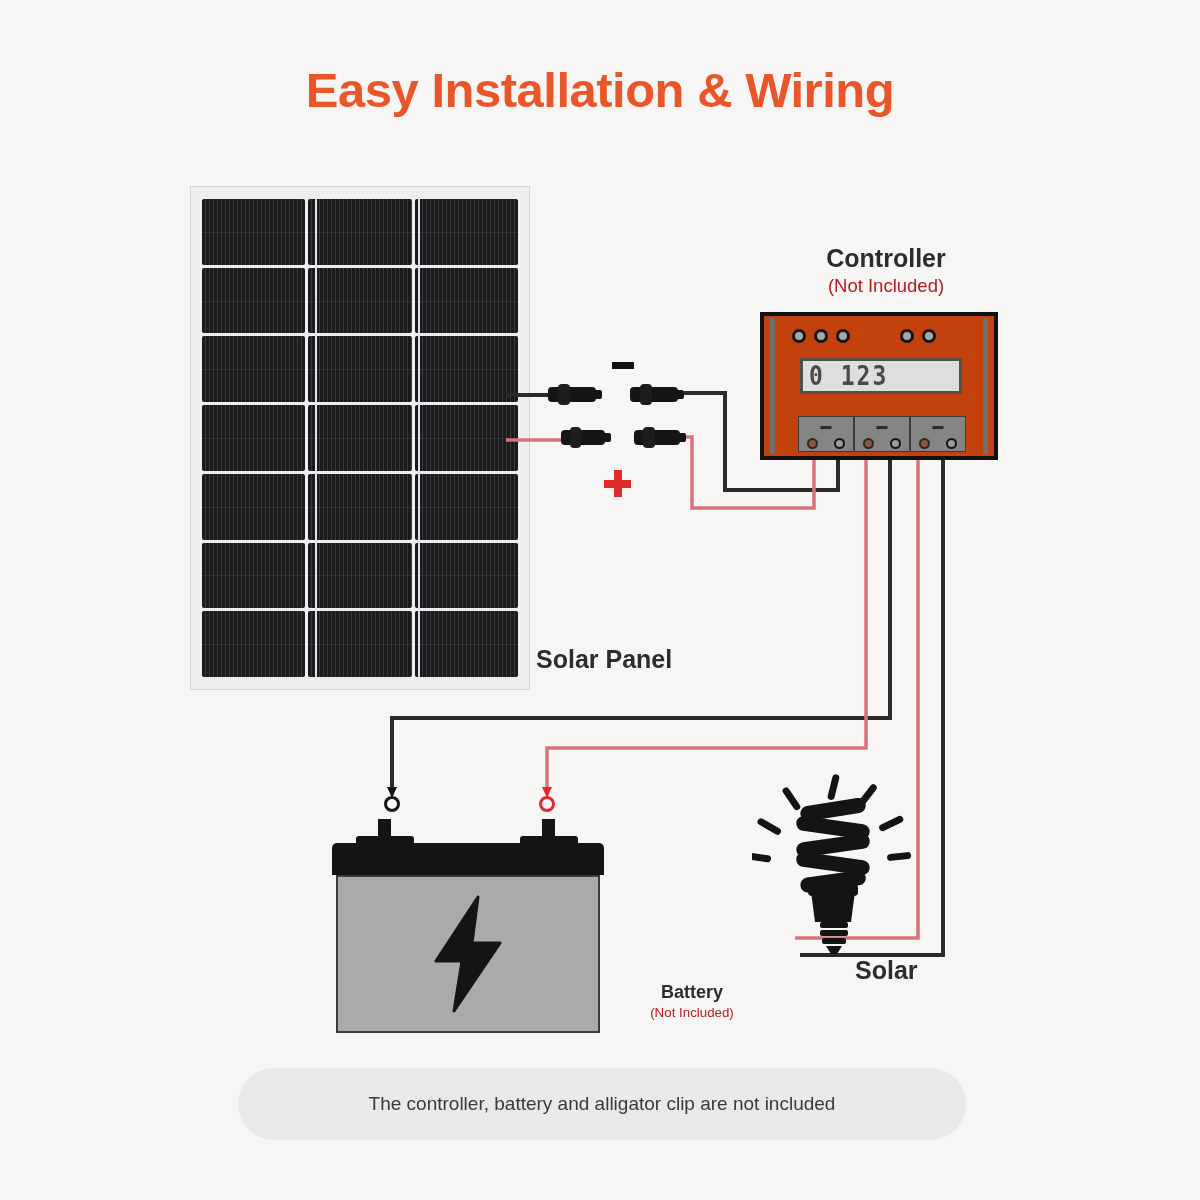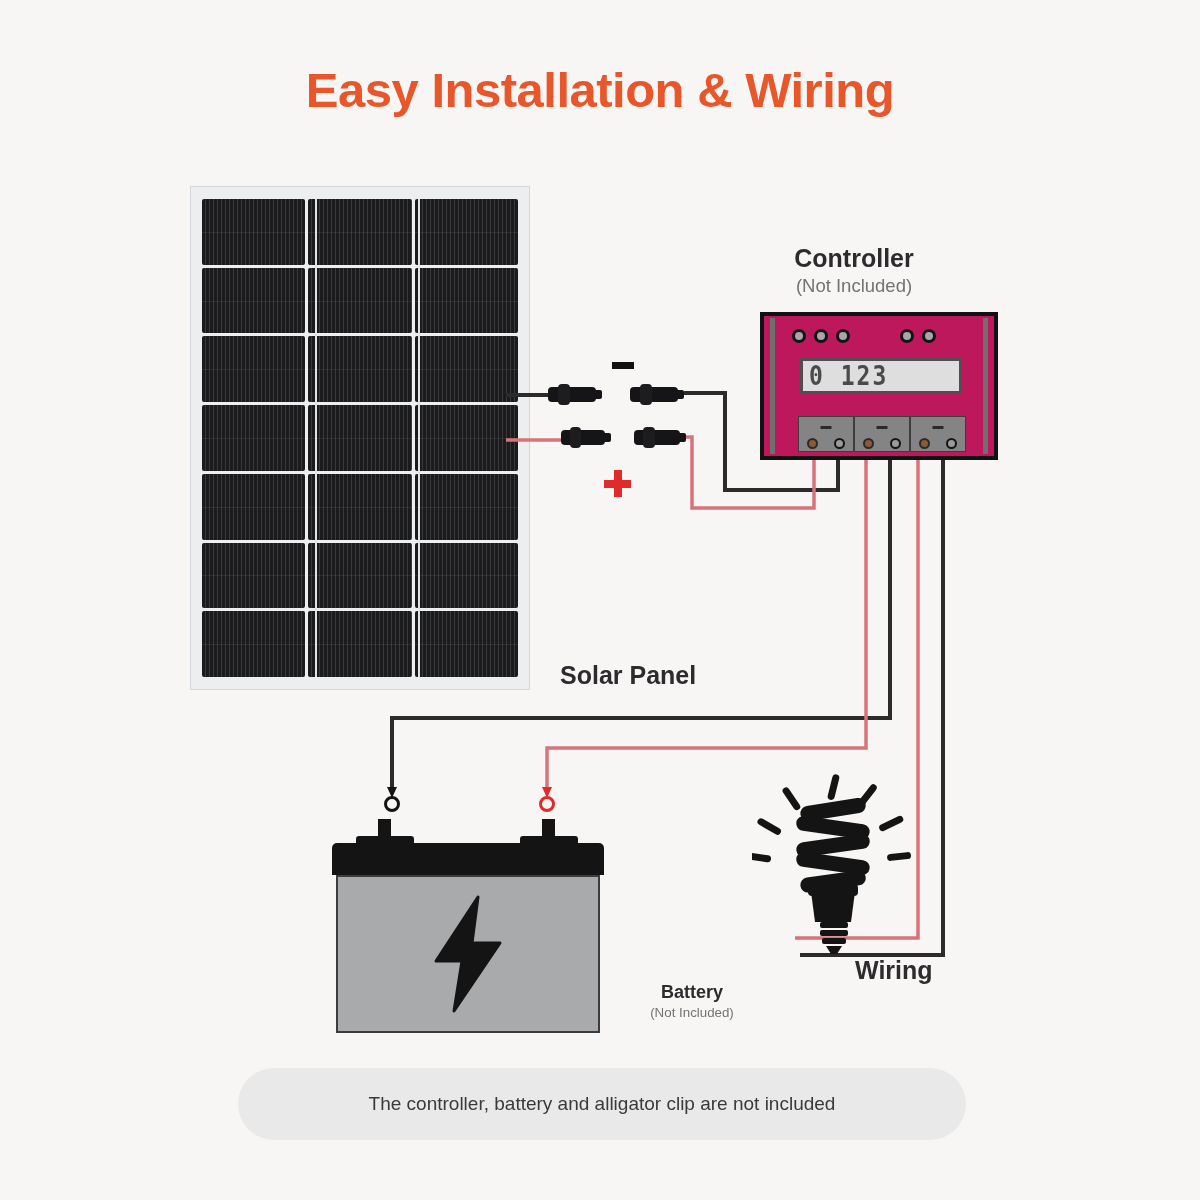--- a/index.html
+++ b/index.html
@@ -82,37 +82,37 @@
     position: absolute;
     color: #2c2c2e;
     font-weight: bold;
     font-family: "Liberation Sans", sans-serif;
     white-space: nowrap;
   }
   .lbl .sub {
     display: block;
     font-weight: normal;
     font-size: 0.74em;
-    color: #737373;
+    color: #b91c1c;
     text-align: center;
     margin-top: 2px;
   }
-  #label-solar-panel { left: 560px; top: 645px; font-size: 25px; margin-top: 16px; }
-  #label-controller  { left: 774px; top: 244px; font-size: 25px; text-align:center; width:160px; }
+  #label-solar-panel { left: 536px; top: 645px; font-size: 25px; }
+  #label-controller  { left: 806px; top: 244px; font-size: 25px; text-align:center; width:160px; }
   #label-battery     { left: 617px; top: 982px; font-size: 18px; text-align:center; width:150px; }
   #label-output      { left: 855px; top: 956px; font-size: 25px; }
 
   
   #controller {
     position: absolute;
     left: 760px;
     top: 312px;
     width: 238px;
     height: 148px;
-    background: #be185d;
+    background: #c2410c;
     border: 4px solid #111;
     box-sizing: border-box;
   }
   #controller-inner-left {
     position: absolute; left: 6px; top: 2px; bottom: 2px; width: 5px;
     background: #6f6f6f;
   }
   #controller-inner-right {
     position: absolute; right: 6px; top: 2px; bottom: 2px; width: 5px;
     background: #6f6f6f;
@@ -451,19 +451,19 @@
         <rect x="56" y="112" width="50" height="12" rx="4"></rect>
 
         <rect x="68" y="150" width="28" height="6" rx="2"></rect>
         <rect x="68" y="158" width="28" height="6" rx="2"></rect>
         <rect x="70" y="166" width="24" height="6" rx="2"></rect>
         <path d="M74 174 L90 174 L85 182 L79 182 Z"></path>
       </g>
     </svg>
   </div>
 
-  <div class="lbl" id="label-output">Wiring</div>
+  <div class="lbl" id="label-output">Solar</div>
 
   <div id="footer-note">
     <span>The controller, battery and alligator clip are not included</span>
   </div>
 
 </div>
 
 </body></html>

